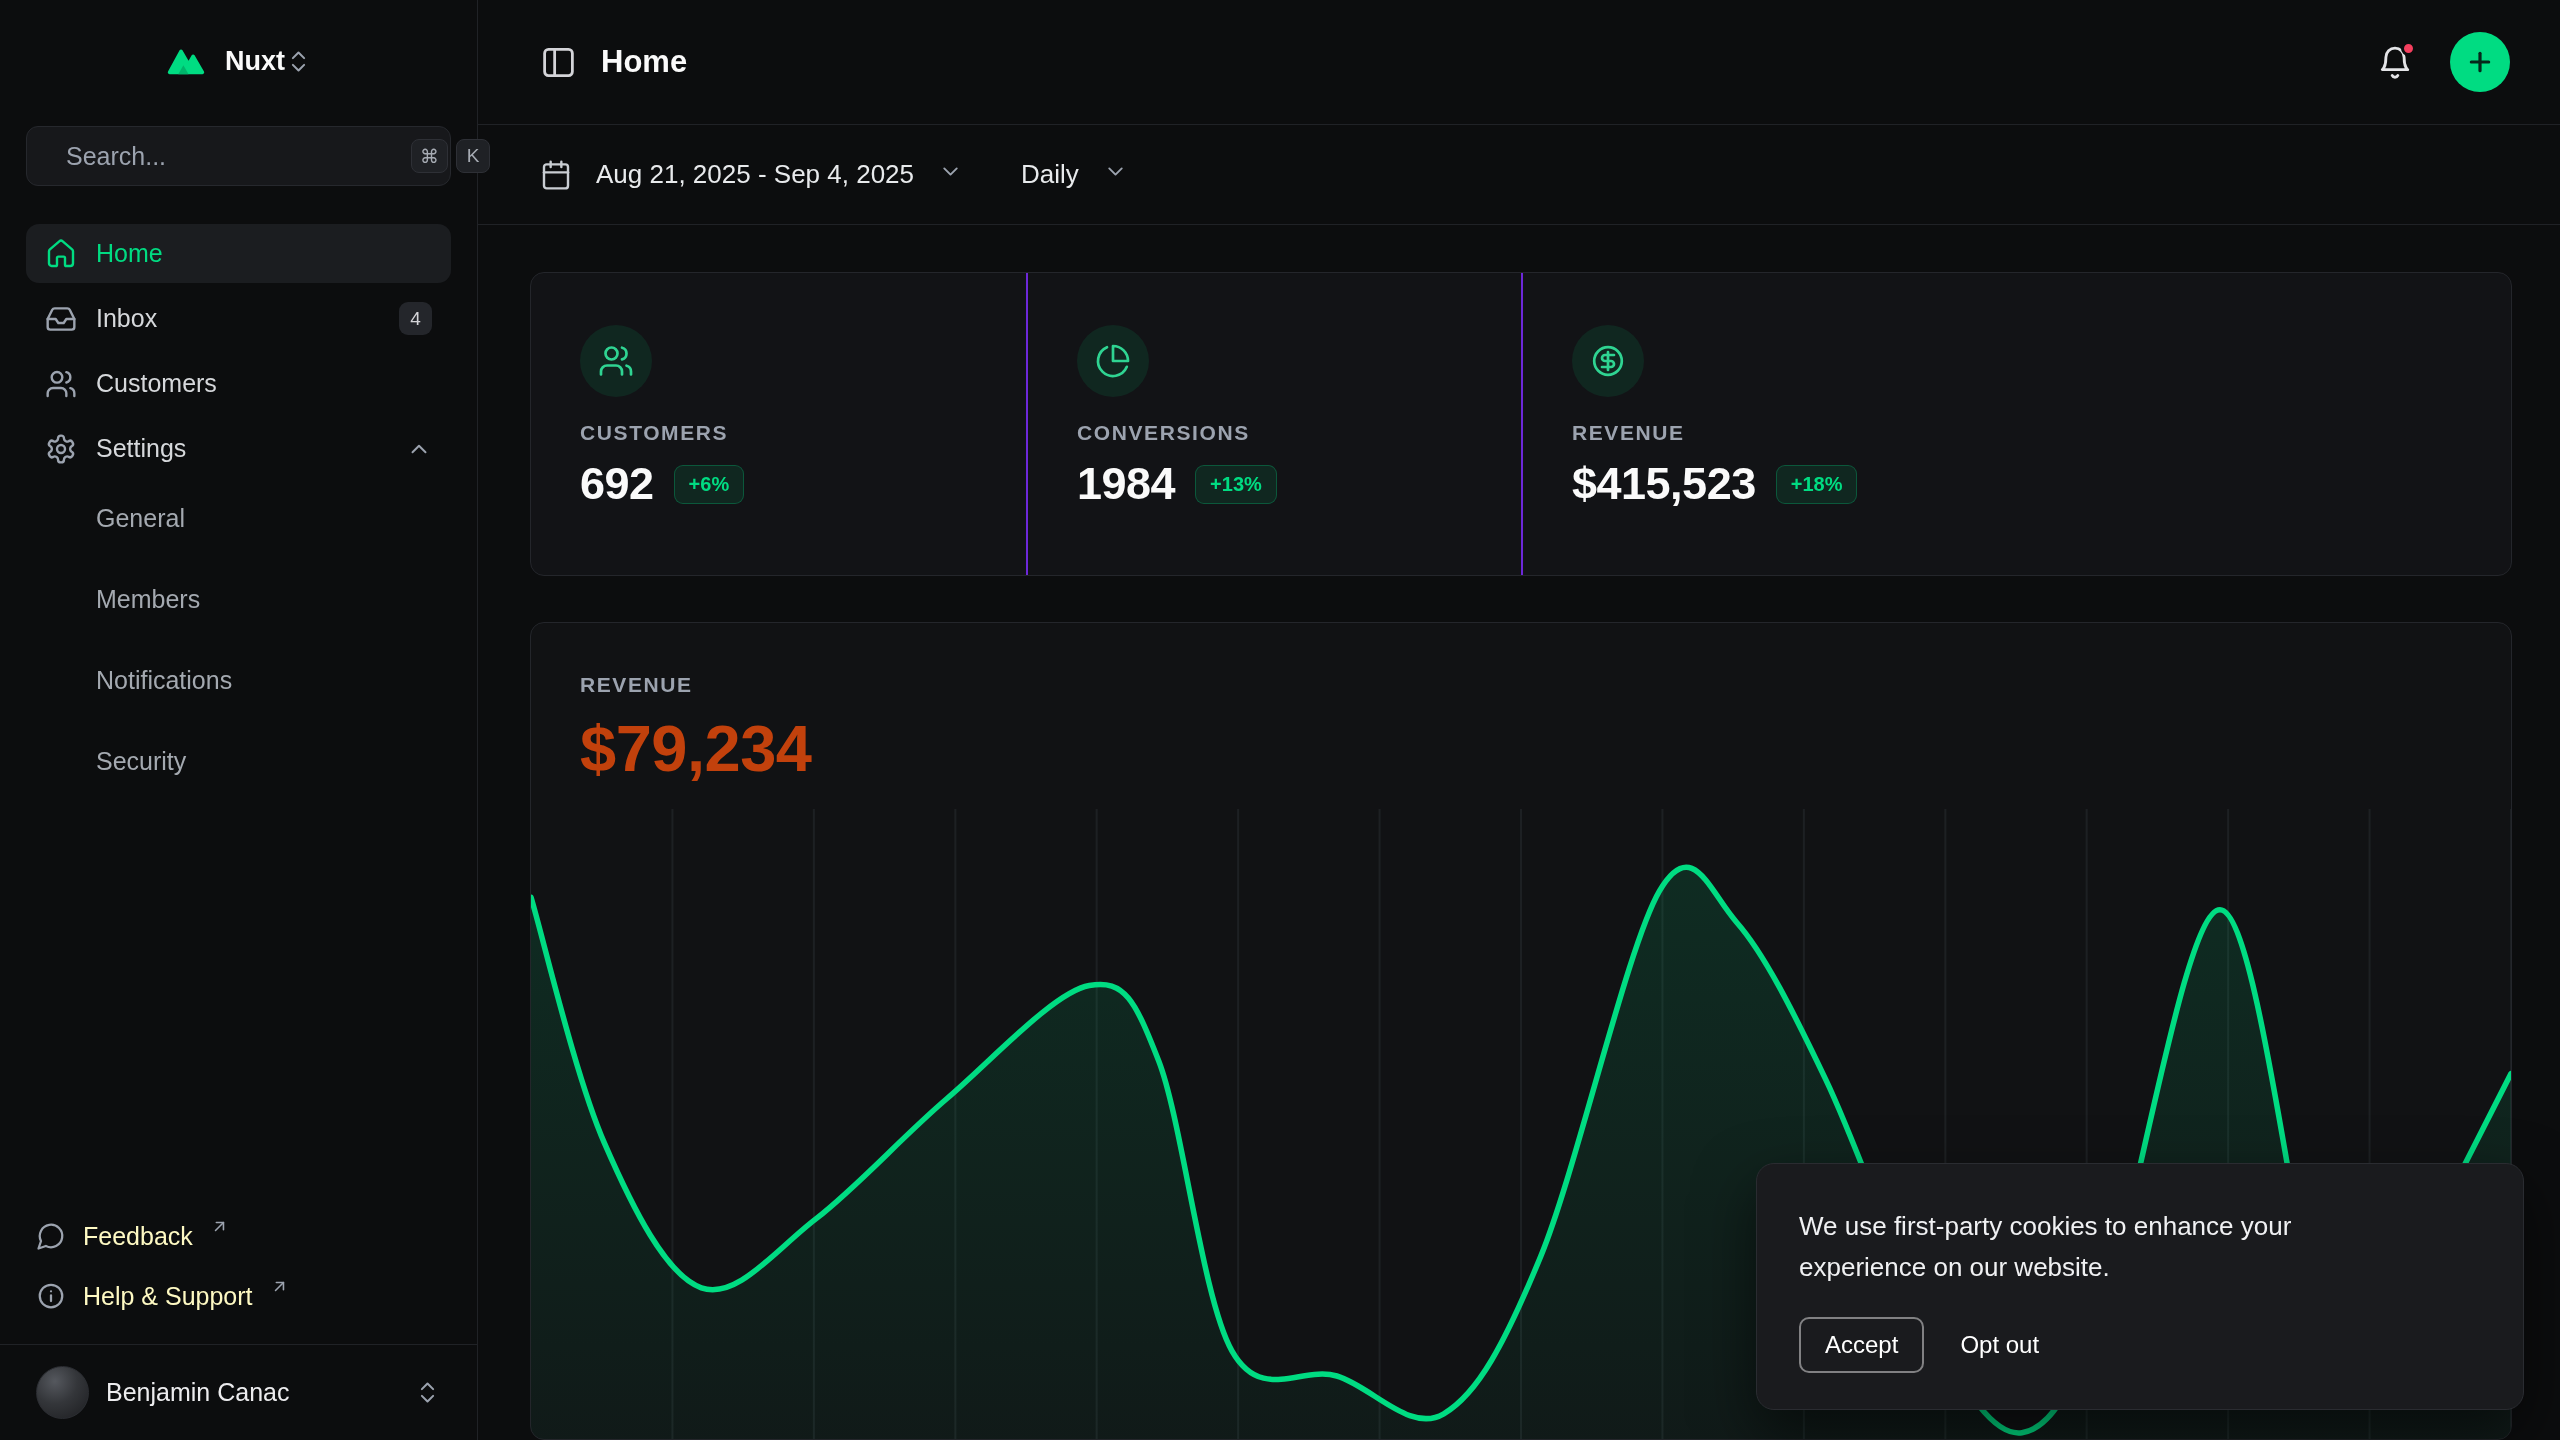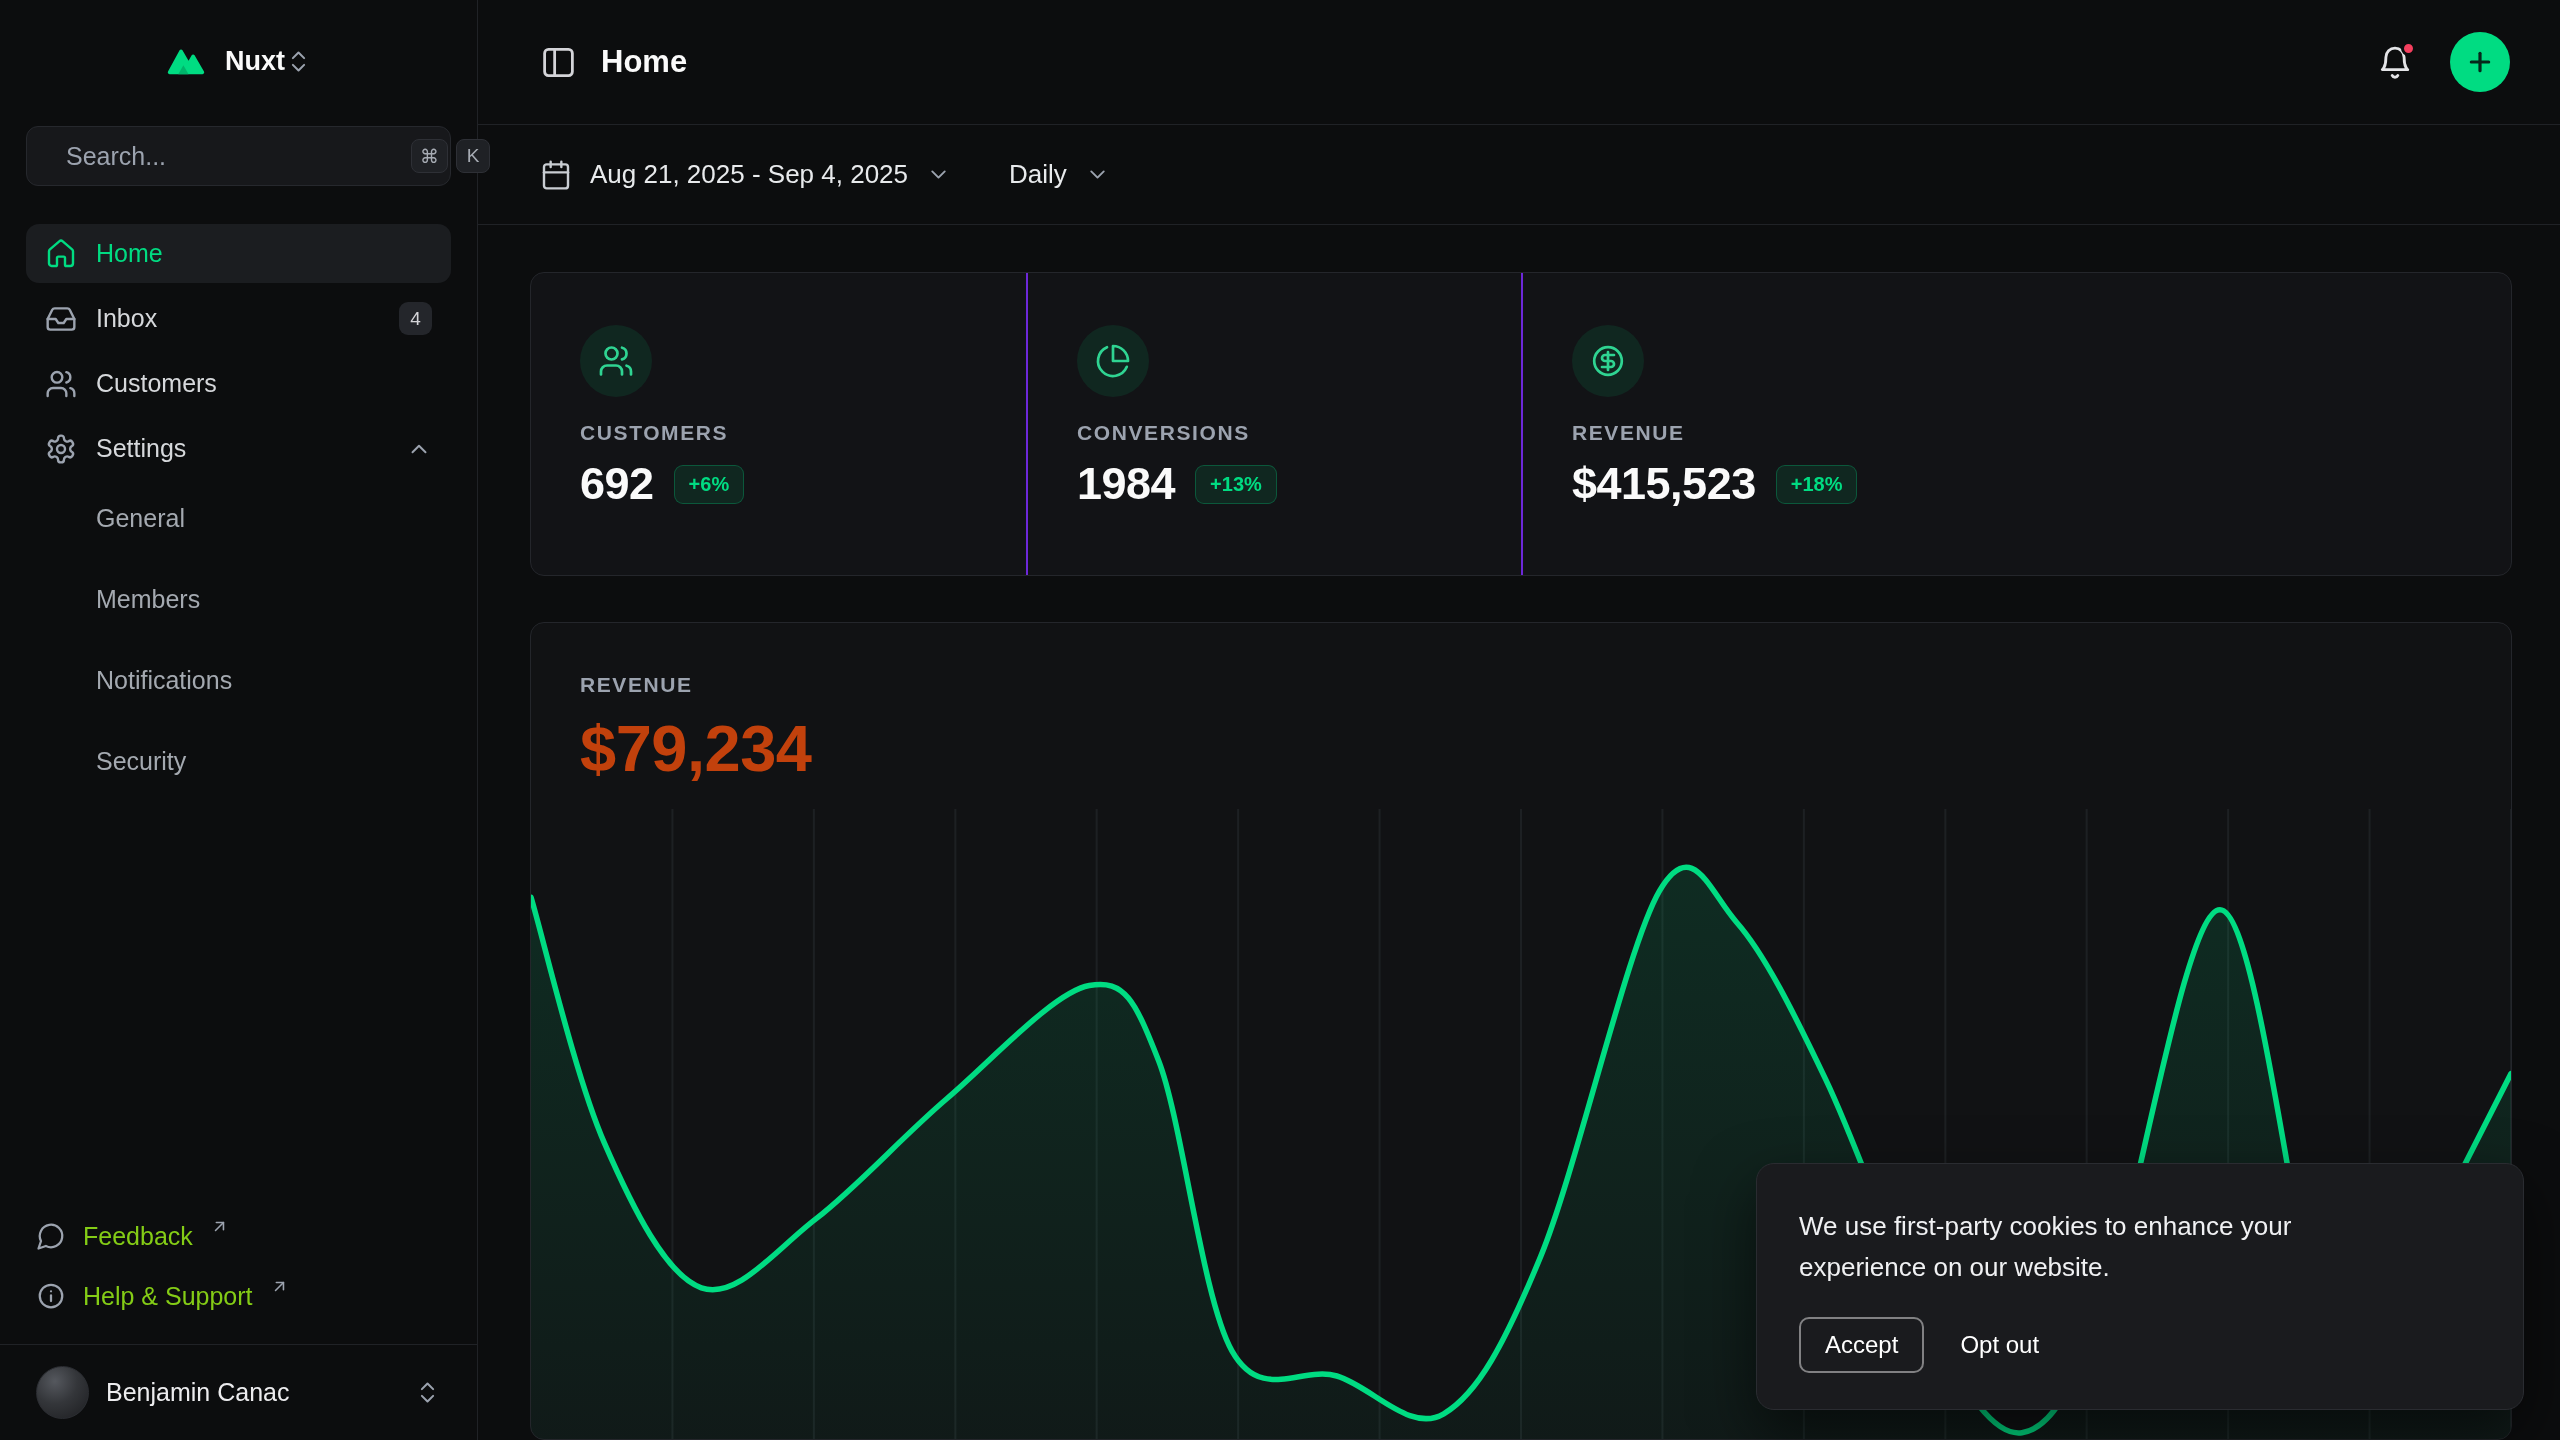--- a/index.html
+++ b/index.html
@@ -24,21 +24,21 @@
   .nav-item { display:flex; align-items:center; gap:19px; height:59px; padding:0 19px; border-radius:13px; color:#d6d8db; font-size:25px; cursor:pointer; }
   .nav-item svg { width:32px; height:32px; color:#9ca3af; flex:none; }
   .nav-item.active { background:#1b1d20; color:#00dc82; }
   .nav-item.active svg { color:#00dc82; }
   .badge-count { margin-left:auto; min-width:33px; height:33px; border-radius:9px; background:#24262b; color:#d4d4d8; font-size:19px; display:flex; align-items:center; justify-content:center; padding:0 8px; }
   .chev-right { margin-left:auto; color:#9ca3af; }
   .chev-right svg { width:26px !important; height:26px !important; }
   .nav-children { display:flex; flex-direction:column; gap:22px; margin-top:5px; }
   .child { height:59px; display:flex; align-items:center; padding-left:70px; color:#a4a9b0; font-size:25px; border-radius:13px; cursor:pointer; }
   .side-foot { margin-top:auto; padding-bottom:4px; }
-  .foot-item { display:flex; align-items:flex-start; gap:17px; height:60px; color:#84cc16; font-size:25px; cursor:pointer; align-items:center; padding:0 10px; }
+  .foot-item { display:flex; align-items:flex-start; gap:17px; height:60px; color:#fef9c3; font-size:25px; cursor:pointer; align-items:center; padding:0 10px; }
   .foot-item .fi { width:30px; height:30px; color:#9ca3af; }
   .ext { width:19px; height:19px; color:#9ca3af; transform:translateY(-10px); }
   .side-divider { border-top:1px solid #202226; margin:14px -26px 0; }
   .user-row { height:95px; display:flex; align-items:center; gap:17px; padding:0 10px; cursor:pointer; }
   .avatar { width:53px; height:53px; border-radius:50%; background:radial-gradient(circle at 35% 28%, #55585e 0%, #34363a 45%, #1c1d20 100%); border:1px solid #2c2e33; flex:none; }
   .user-name { font-size:25px; font-weight:400; color:#ececee; flex:1; }
 
   
   .main { flex:1; display:flex; flex-direction:column; position:relative; overflow:hidden; }
   .header { height:125px; border-bottom:1px solid #202226; display:flex; align-items:center; gap:24px; padding:0 50px 0 62px; }
@@ -46,21 +46,21 @@
   .header .panel svg { width:37px; height:37px; }
   .header-title { font-size:31px; font-weight:700; color:#fafafa; }
   .header-right { margin-left:auto; display:flex; align-items:center; gap:36px; }
   .bell { position:relative; color:#e4e4e7; }
   .bell svg { width:38px; height:38px; }
   .bell .dot { position:absolute; top:-2px; right:-2px; width:15px; height:15px; border-radius:50%; background:#f43f5e; border:3px solid #0c0d0e; }
   .add-btn { width:60px; height:60px; border-radius:50%; background:#00dc82; border:none; cursor:pointer; display:flex; align-items:center; justify-content:center; color:#06281b; }
   .add-btn svg { width:32px; height:32px; }
 
   .toolbar { height:100px; border-bottom:1px solid #202226; display:flex; align-items:center; gap:58px; padding:0 62px; }
-  .tool-btn { display:flex; align-items:center; gap:18px; background:none; border:none; color:#e8eaec; font-size:26px; font-weight:500; font-family:inherit; cursor:pointer; }
+  .tool-btn { display:flex; align-items:flex-start; gap:24px; background:none; border:none; color:#e8eaec; font-size:26px; font-weight:500; font-family:inherit; cursor:pointer; }
   .tool-btn .cal { width:32px; height:32px; color:#c9cdd2; }
   .tool-btn .cd { width:25px; height:25px; color:#9ca3af; }
 
   .content { flex:1; padding:47px 48px 0 52px; }
 
   .stats-card { border:1px solid #24262b; background:#121316; border-radius:14px; display:grid; grid-template-columns:repeat(4,1fr); height:304px; overflow:hidden; }
   .stat { padding:52px 0 0 49px; }
   .stat + .stat { border-left:2px solid #6d28d9; }
   .stat-icon { width:72px; height:72px; border-radius:50%; background:rgba(0,220,130,0.10); color:#2fd492; display:flex; align-items:center; justify-content:center; }
   .stat-icon svg { width:36px; height:36px; }

